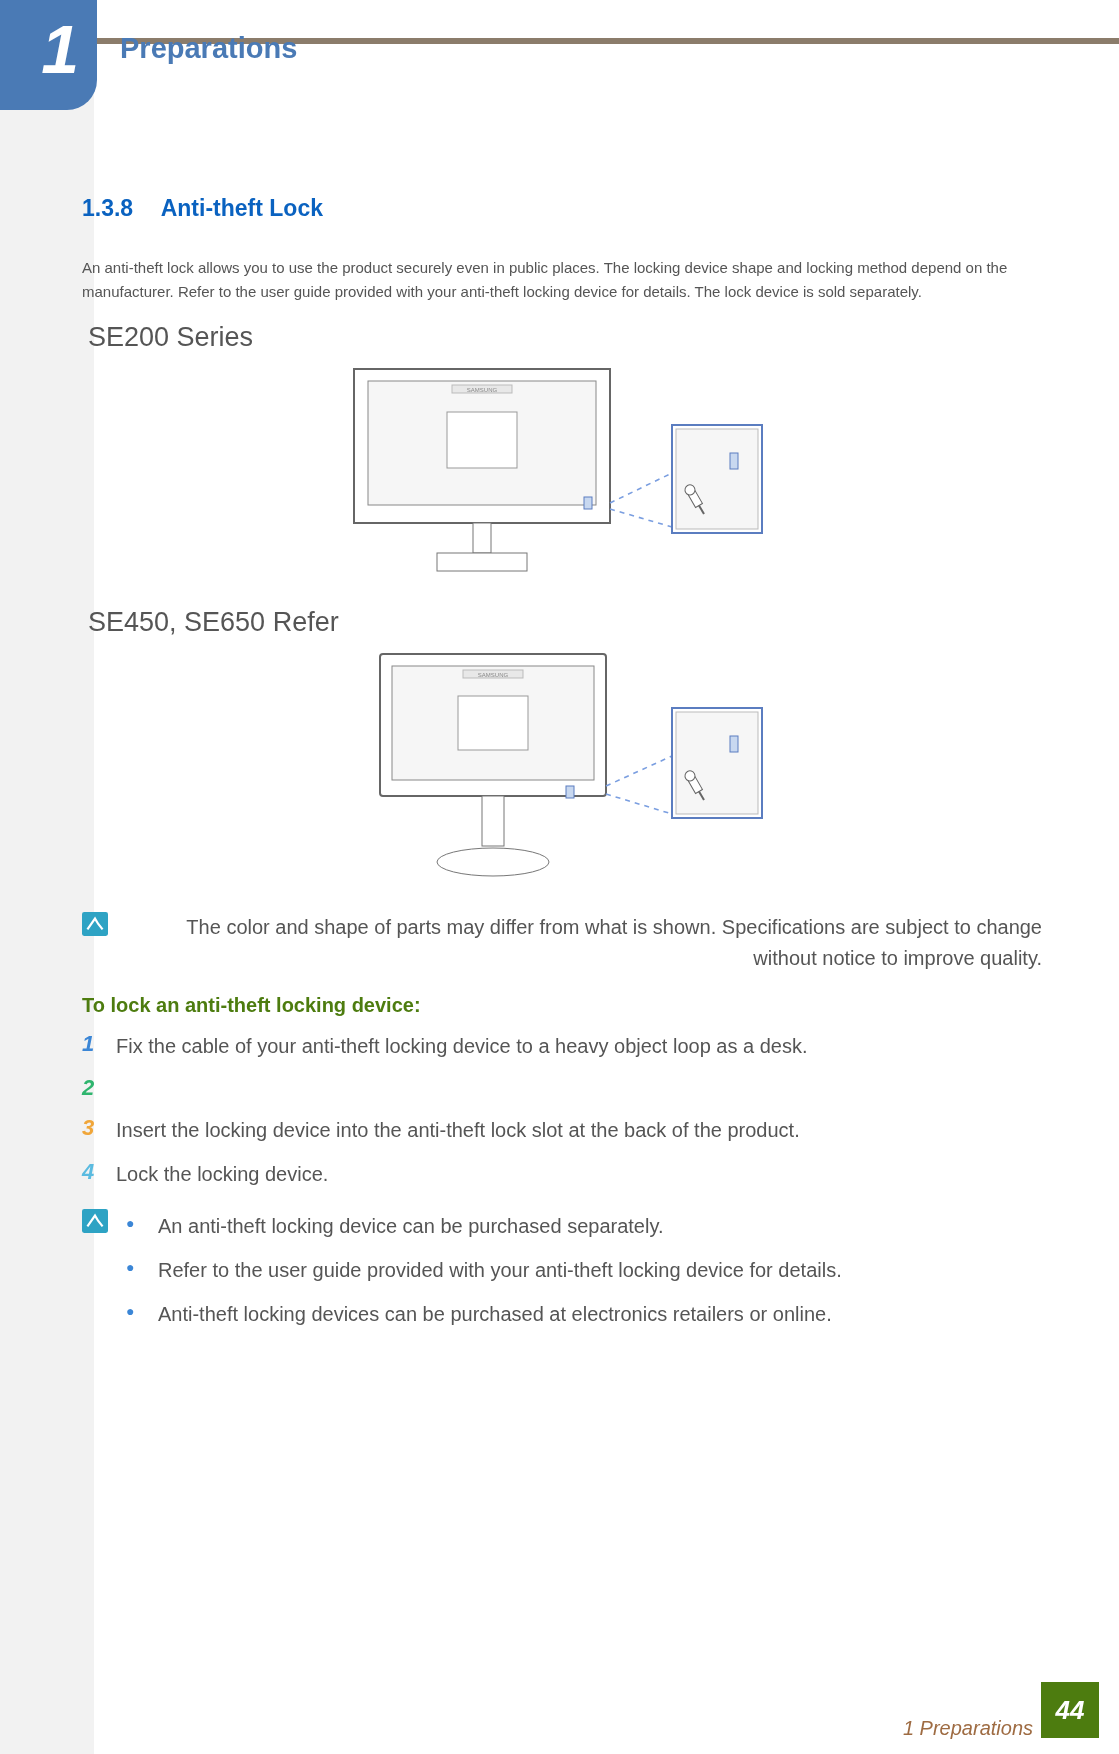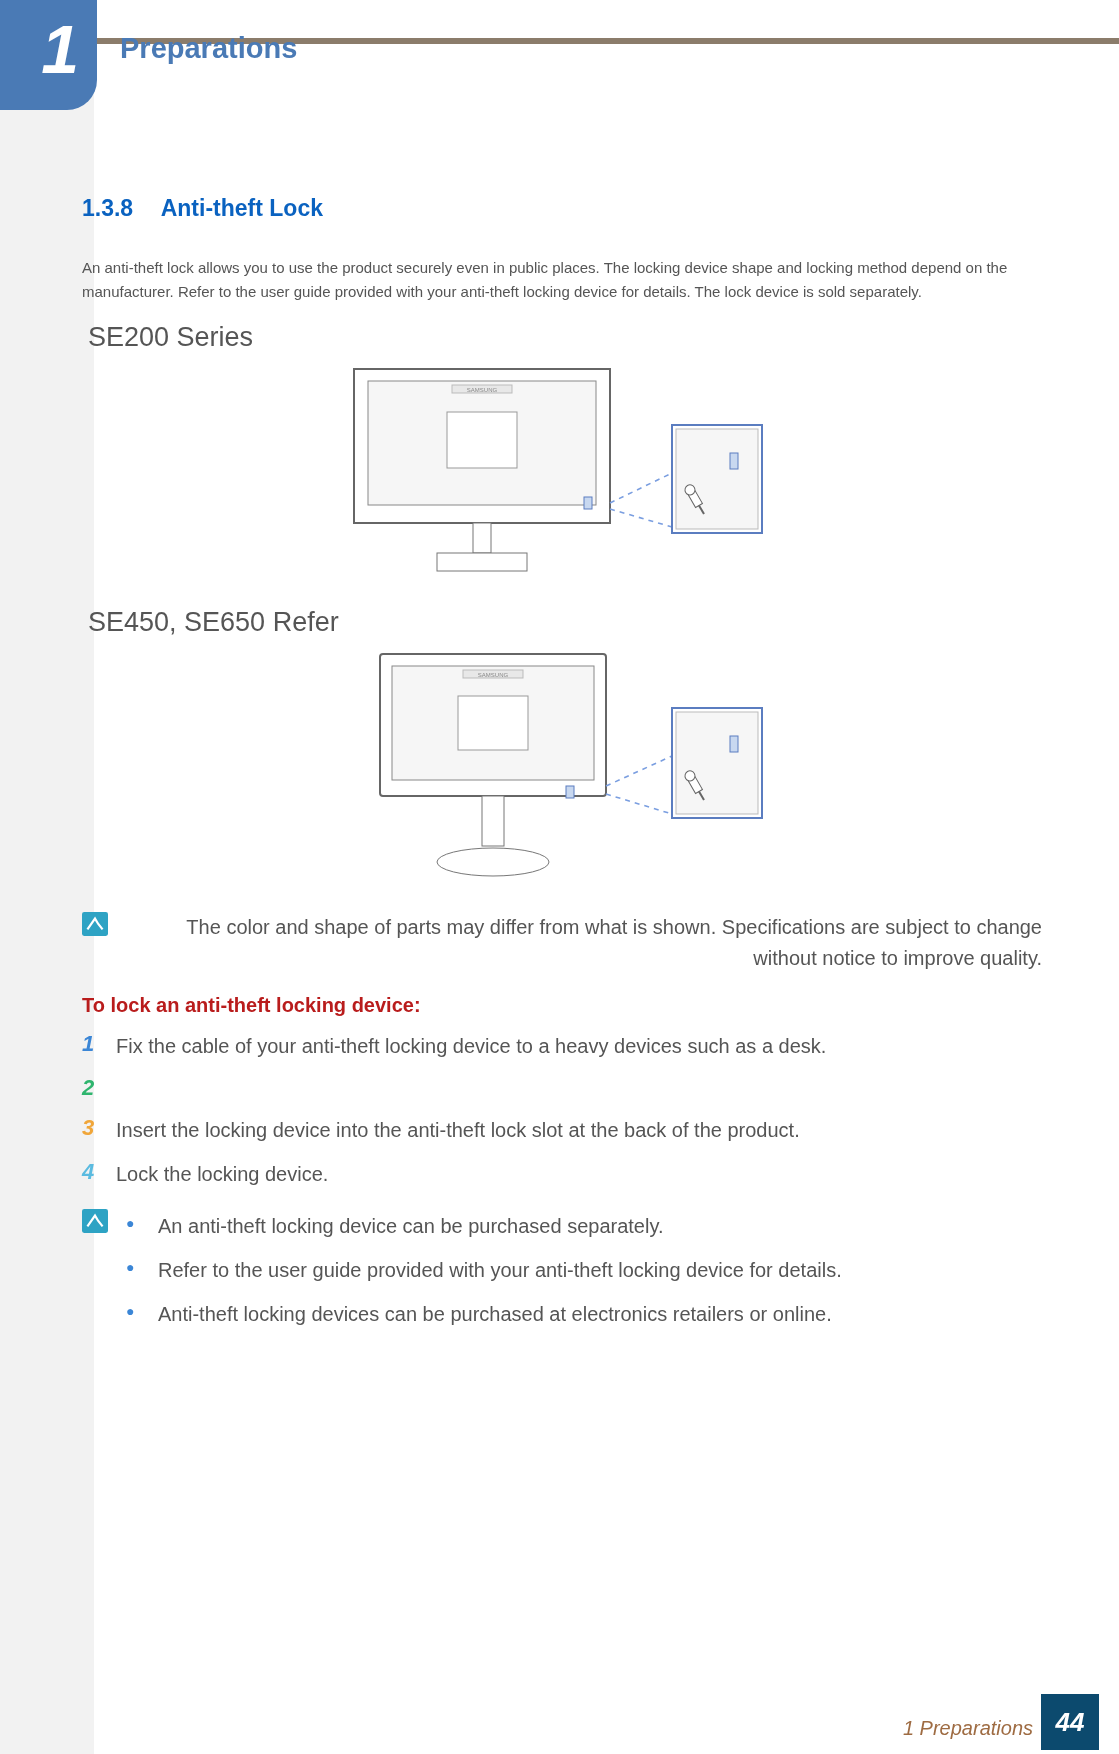--- a/index.html
+++ b/index.html
@@ -33,42 +33,42 @@
     .paragraph {
       font-size:15px; line-height:1.6; color:#555; margin-bottom:18px;
     }
     .series-label { font-size:27px; font-weight:normal; color:#555; margin:14px 0 14px 6px; }
     .figure-wrap { text-align:center; margin:6px 0 20px 0; }
     svg.monitor { vertical-align:middle; }
     .note-row { display:flex; margin:2px 0 20px 0; }
     .note-icon { flex:0 0 28px; height:24px; margin-right:16px; }
     .note-icon svg { width:26px; height:24px; }
     .note-text { font-size:20px; line-height:1.55; color:#555;text-align:right; }
-    .instr-heading { font-size:20px; font-weight:bold; color:#b91c1c; margin:2px 0 14px 0; }
+    .instr-heading { font-size:20px; font-weight:bold; color:#4d7c0f; margin:2px 0 14px 0; }
     .ol { list-style:none; padding:0; margin:0 0 16px 0; }
     .ol li { display:flex; margin:4px 0 14px 0; }
     .ol li .stepnum { flex:0 0 34px; font-style:italic; font-size:22px; font-weight:bold; }
     .ol li:nth-child(1) .stepnum{color:#3b86d6;}
     .ol li:nth-child(2) .stepnum{color:#2fb56e;}
     .ol li:nth-child(3) .stepnum{color:#f0a63a;}
     .ol li:nth-child(4) .stepnum{color:#5bbbe0;}
     .ol li .steptext { font-size:20px; color:#555; line-height:1.5; }
     .bullet-list { list-style:none; padding:0; margin:0; }
     .bullet-list li { display:flex; margin:6px 0 14px 0; }
     .bullet-list li .bullet { flex:0 0 32px; color:#3b86d6; font-size:14px; line-height:24px; }
     .bullet-list li .btxt { font-size:20px; color:#555; line-height:1.5; }
     .note-with-bullets { display:flex; }
     .note-with-bullets .note-icon { margin-top:4px; }
     .footer {
       position:absolute; left:0; bottom:0; width:1099px; height:56px;font-style:italic;
     }
     .footer-label { position:absolute; right:66px; bottom:14px; color:#9e6b42; font-size:20px; }
     .footer-page {
-      position:absolute; right:0; bottom:4px; width:58px; height:56px;
-      background:#0c4a6e; color:#fff; font-size:26px; font-weight:bold;
+      position:absolute; right:0; bottom:16px; width:58px; height:56px;
+      background:#4d7c0f; color:#fff; font-size:26px; font-weight:bold;
       display:flex; align-items:center; justify-content:center;
     }
   </style>
 </head>
 <body>
 
 <div class="sidebar-stripe"></div>
 <div class="top-bar"></div>
 <div class="chapter-tab">
   <span>1</span>
@@ -142,21 +142,21 @@
         </svg>
     </div>
     <div class="note-text">The color and shape of parts may differ from what is shown. Specifications are subject to change without notice to improve quality.</div>
   </div>
 
   <div class="instr-heading">To lock an anti-theft locking device:</div>
 
   <ol class="ol">
     <li>
         <span class="stepnum">1</span>
-        <span class="steptext">Fix the cable of your anti-theft locking device to a heavy devices such as a desk.</span>
+        <span class="steptext">Fix the cable of your anti-theft locking device to a heavy object loop as a desk.</span>
       </li>
     <li>
         <span class="stepnum">2</span>
       </li>
     <li>
         <span class="stepnum">3</span>
         <span class="steptext">Insert the locking device into the anti-theft lock slot at the back of the product.</span>
       </li>
     <li>
         <span class="stepnum">4</span>

